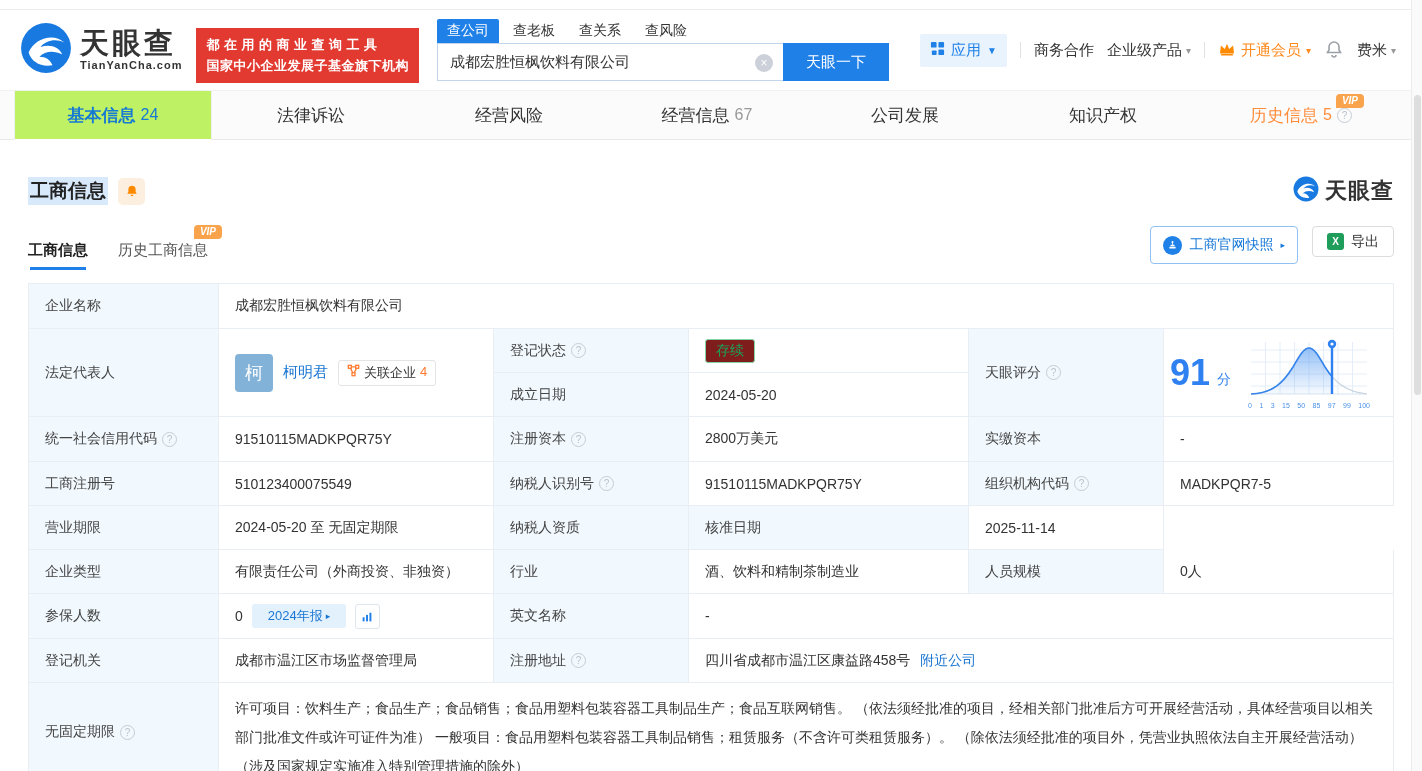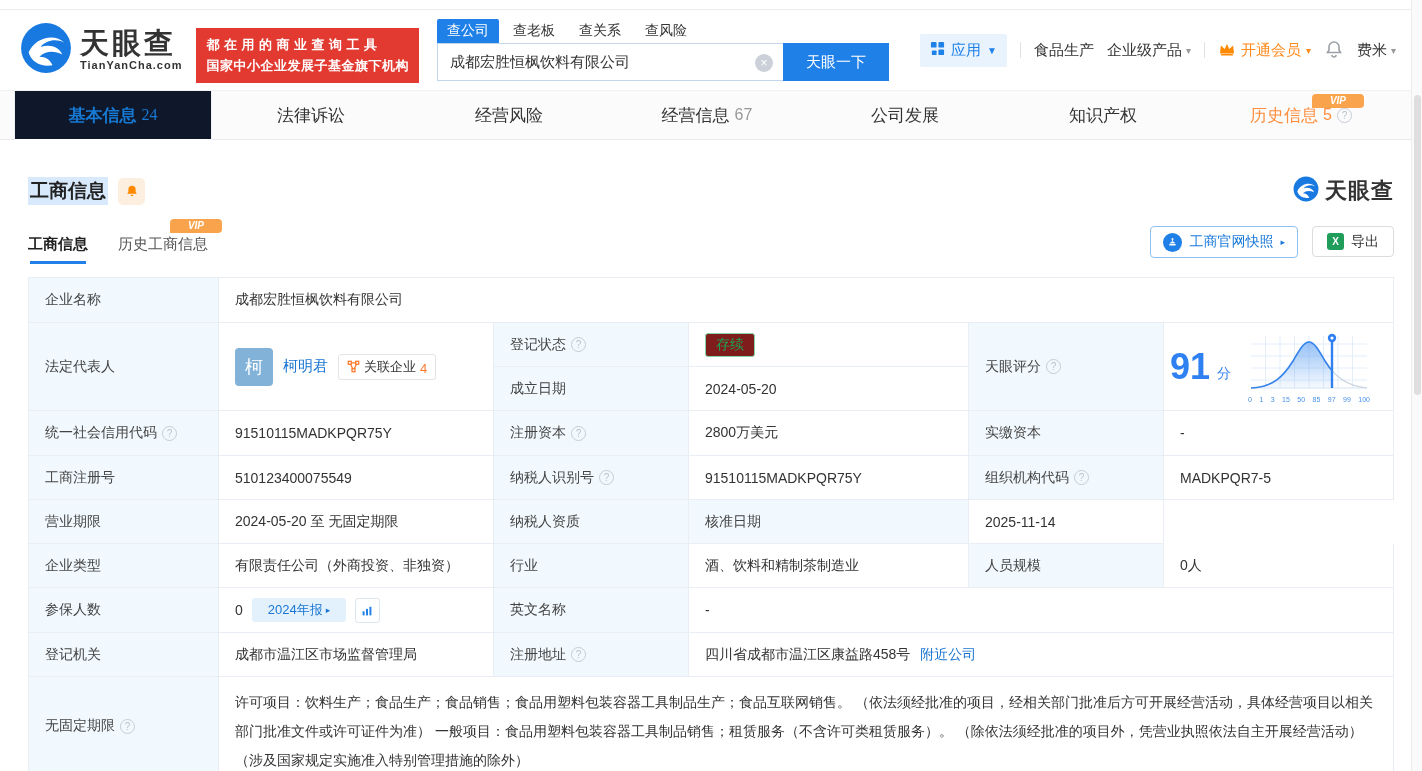--- a/index.html
+++ b/index.html
@@ -34,59 +34,59 @@
   .caret { font-size:10px; color:#999; }
   .apps-chip .caret { color:#1f80e8; }
   .vdiv { width:1px; height:16px; background:#e2e2e2; }
   .hnav-item { display:flex; align-items:center; gap:4px; color:#333; cursor:pointer; }
   .vip-link { color:#ff8a1e; display:flex; align-items:center; gap:5px; cursor:pointer; }
   .vip-link .caret { color:#ff8a1e; }
 
   
   .mtabs { height:50px; display:flex; background:#fbfbfc; border-top:1px solid #f1f1f1; border-bottom:1px solid #e9e9e9; padding-left:14px; }
   .mtab { position:relative; width:198px; display:flex; align-items:center; justify-content:center; gap:5px; font-size:17px; color:#333; cursor:pointer; }
-  .mtab.active { background:#0f172a; border-left:1px solid #efefef; border-right:1px solid #efefef; color:#1679d3; font-weight:bold; border-bottom:1px solid #fff; margin-bottom:-1px;font-family:Liberation Serif, serif; }
+  .mtab.active { background:#bef264; border-left:1px solid #efefef; border-right:1px solid #efefef; color:#1679d3; font-weight:bold; border-bottom:1px solid #fff; margin-bottom:-1px; }
   .mtab .cnt { font-size:16px; color:#999; font-weight:normal; }
   .mtab.active .cnt { color:#1679d3; }
   .mtab.orange { color:#ff8e3c; }
   .mtab.orange .cnt { color:#ff8e3c; }
-  .vip-badge { position:absolute; top:3px; right:36px; background:#f9a44d; color:#fff; font-size:10px; font-weight:bold; font-style:italic; padding:1px 18px 2px; border-radius:4px 4px 4px 0; }
+  .vip-badge { position:absolute; top:3px; right:36px; background:#f9a44d; color:#fff; font-size:10px; font-weight:bold; font-style:italic; padding:1px 6px 2px; border-radius:4px 4px 4px 0; }
   .qmark { display:inline-block; width:15px; height:15px; border:1px solid #c5cdd5; color:#b9c2cc; border-radius:50%; font-size:10px; line-height:13px; text-align:center; cursor:pointer; flex:none; }
 
   
   .content { padding:0 28px; }
   .sec-head { display:flex; align-items:center; margin-top:36px; }
   .sec-title { font-size:19px; font-weight:bold; color:#222; background:#d8e9fb; padding:1px 2px; }
   .bell-chip { width:27px; height:27px; margin-left:10px; background:#fcefdf; border-radius:5px; display:flex; align-items:center; justify-content:center; cursor:pointer; }
   .sec-brand { margin-left:auto; display:flex; align-items:center; gap:6px; }
   .sec-brand .t { font-size:22px; font-weight:bold; color:#333; letter-spacing:1px; }
   .sub-row { display:flex; align-items:flex-end; margin-top:20px; }
   .subtab { position:relative; font-size:15px; color:#555; margin-right:30px; padding-bottom:10px; cursor:pointer; }
   .subtab.active { color:#222; font-weight:bold; }
   .subtab.active::after { content:""; position:absolute; left:2px; right:2px; bottom:0; height:3px; background:#1f80e8; }
   .subtab .vip-badge { top:-16px; right:-14px; }
   .act-btns { margin-left:auto; display:flex; gap:14px; padding-bottom:6px; }
-  .btn-snap { display:flex; align-items:center; gap:7px; height:32px; padding:0 12px; border:1px solid #8fc1f2; border-radius:4px; background:#fff; color:#1778d8; font-size:14px; cursor:pointer; font-family:inherit; }
+  .btn-snap { display:flex; align-items:center; gap:7px; height:38px; padding:0 12px; border:1px solid #8fc1f2; border-radius:4px; background:#fff; color:#1778d8; font-size:14px; cursor:pointer; font-family:inherit; }
   .stamp-circ { width:19px; height:19px; border-radius:50%; background:#1f80e8; display:flex; align-items:center; justify-content:center; }
   .btn-snap .caret { color:#1778d8; font-size:9px; }
   .btn-export { display:flex; align-items:center; gap:7px; height:31px; padding:0 14px; border:1px solid #dcdcdc; border-radius:4px; background:#fff; color:#333; font-size:14px; cursor:pointer; font-family:inherit; }
   .excel-ico { width:17px; height:17px; background:#1f9d5b; color:#fff; border-radius:3px; font-size:10px; font-weight:bold; line-height:17px; text-align:center; }
 
   
   .tbl { margin-top:13px; width:1366px; height:499px; display:grid;
          grid-template-columns:190px 275px 195px 280px 195px 1fr;
          grid-template-rows:45px 44px 44px 45px 44px 44px 44px 45px 44px 1fr;
          border-top:1px solid #e8eef4; border-left:1px solid #e8eef4; font-size:14px; }
   .cell { border-right:1px solid #e8eef4; border-bottom:1px solid #e8eef4; display:flex; align-items:center; padding:0 16px; gap:5px; background:#fff; overflow:hidden; }
   .lbl { background:#f2f9fe; color:#444; }
   .val { color:#333; }
   .link { color:#1a76d2; cursor:pointer; }
   .badge-green { display:inline-block; padding:2px 10px; border:1px solid #7fd6a4; background:#7f1d1d; color:#1aa356; font-size:14px; border-radius:3px; }
   .avatar { width:38px; height:38px; border-radius:4px; background:#82b2d8; color:#fff; font-size:18px; display:flex; align-items:center; justify-content:center; cursor:pointer; flex:none; }
-  .rel-badge { display:flex; align-items:flex-end; gap:4px; border:1px solid #e4e4e4; border-radius:3px; padding:3px 8px; font-size:13px; color:#333; cursor:pointer; }
+  .rel-badge { display:flex; align-items:flex-start; gap:4px; border:1px solid #e4e4e4; border-radius:3px; padding:3px 8px; font-size:13px; color:#333; cursor:pointer; }
   .rel-badge .n { color:#ff7a2f; }
   .score-num { font-size:36px; font-weight:bold; color:#2f80f0; line-height:1; }
   .score-unit { font-size:14px; color:#2f80f0; margin:14px 0 0 2px; }
   .score-chart { margin-left:12px; }
   .axis { display:flex; justify-content:space-between; width:122px; font-size:7px; color:#4a90e8; margin-top:1px; }
   .report-badge { display:flex; align-items:center; gap:3px; background:#e3f1fd; color:#1a76d2; font-size:13px; padding:3px 16px; border-radius:3px; cursor:pointer; }
   .report-badge .caret { color:#1a76d2; font-size:9px; }
   .hist-btn { width:25px; height:25px; border:1px solid #dfe6ec; border-radius:3px; background:#fff; display:flex; align-items:center; justify-content:center; cursor:pointer; }
   .scope-val { align-items:flex-start; padding:11px 16px; line-height:29px; display:block; }
 </style>
@@ -139,21 +139,21 @@
               <rect x="1" y="1" width="6" height="6" rx="1" fill="#1f80e8"></rect>
               <rect x="9" y="1" width="6" height="6" rx="1" fill="#1f80e8"></rect>
               <rect x="9" y="9" width="6" height="6" rx="1" fill="#1f80e8"></rect>
               <rect x="2" y="10" width="5" height="5" rx="1" fill="#1f80e8"></rect>
             </svg>
         </span>
         <span>应用</span>
         <span class="caret">▼</span>
       </span>
       <span class="vdiv"></span>
-      <span class="hnav-item">食品生产</span>
+      <span class="hnav-item">商务合作</span>
       <span class="hnav-item">
         <span>企业级产品</span>
         <span class="caret">▾</span>
       </span>
       <span class="vdiv"></span>
       <span class="vip-link">
         <span>
           <svg width="18" height="14" viewBox="0 0 20 16">
               <path d="M2 13 L3 4 L7.5 8 L10 2 L12.5 8 L17 4 L18 13 Z" fill="#ff8a00"></path>
               <rect x="3" y="13.6" width="14" height="1.8" rx="0.9" fill="#ff8a00"></rect>

